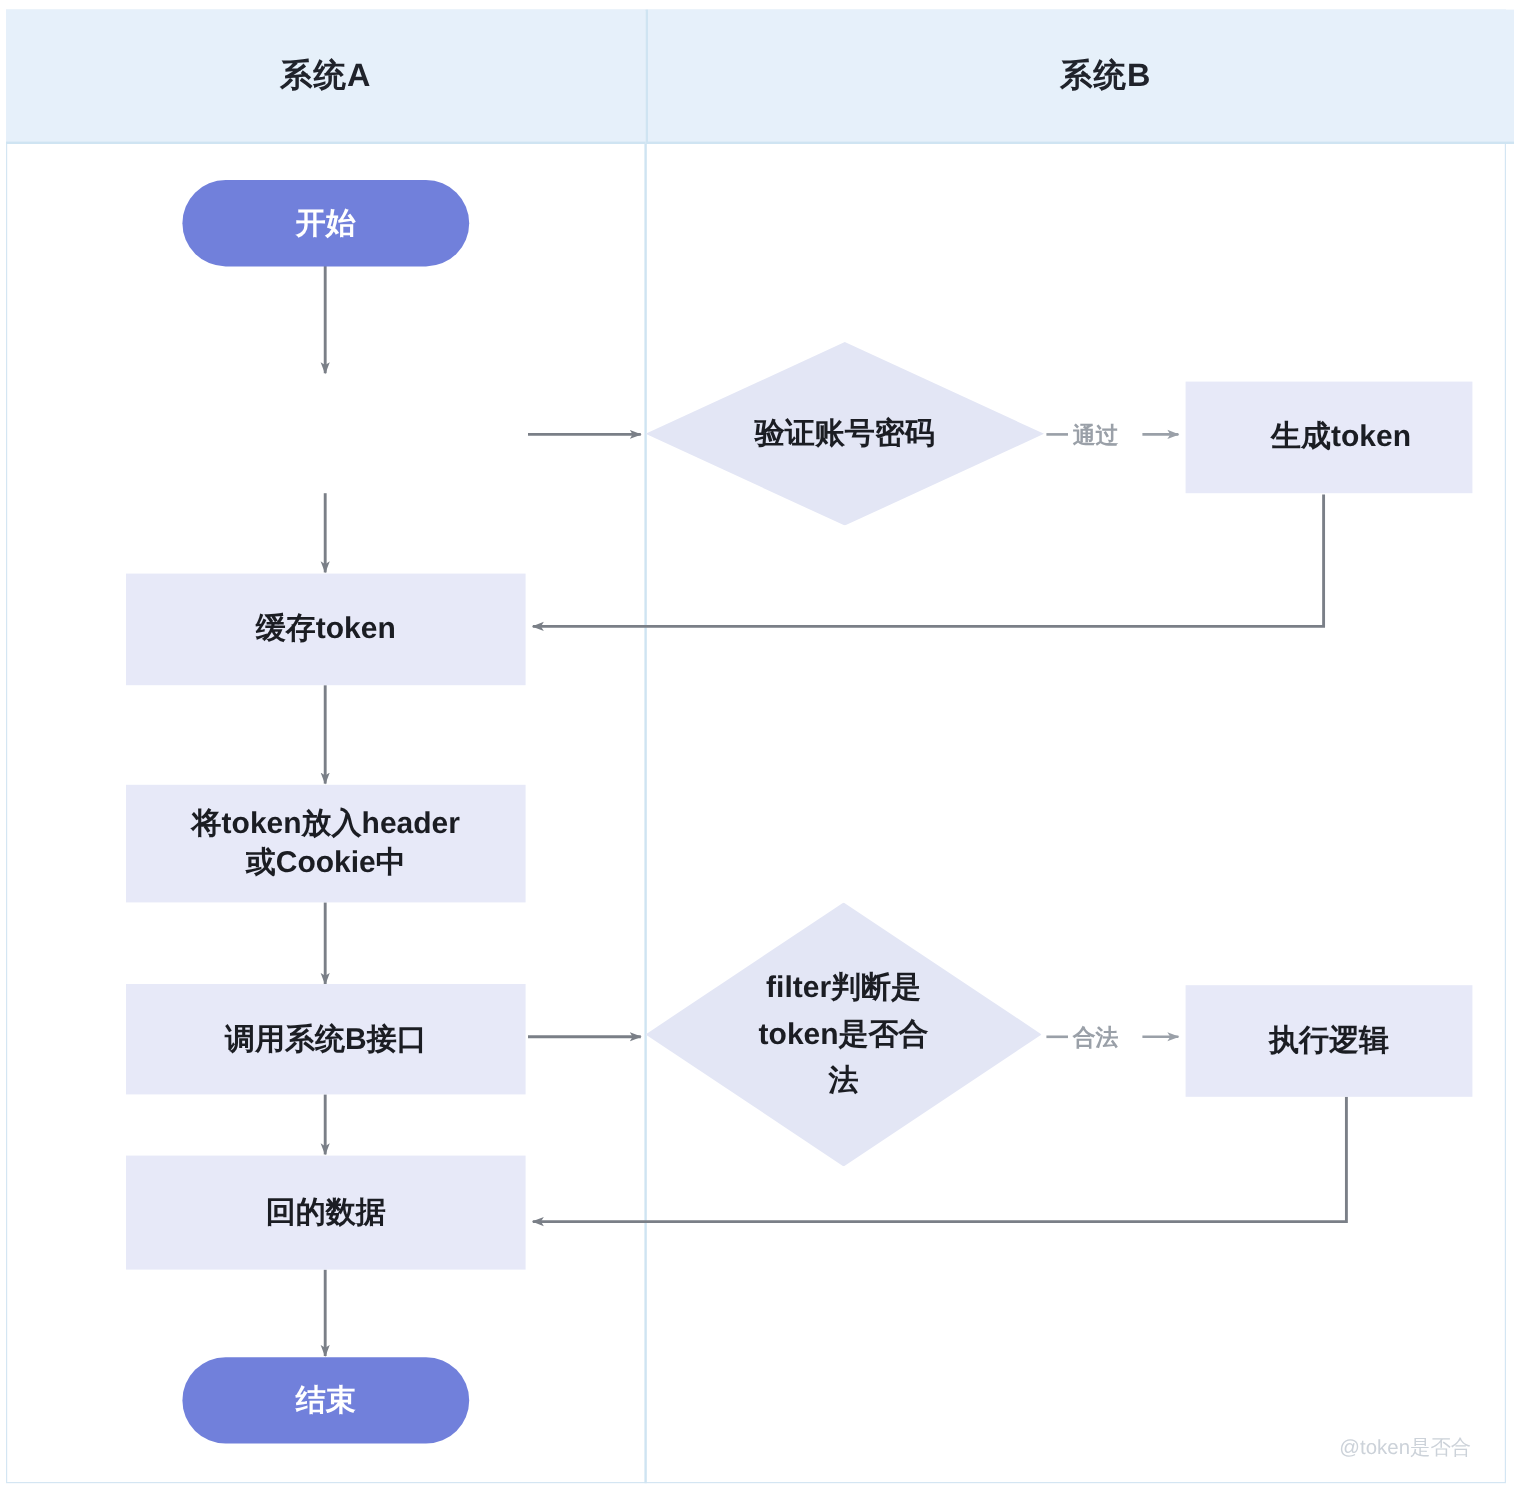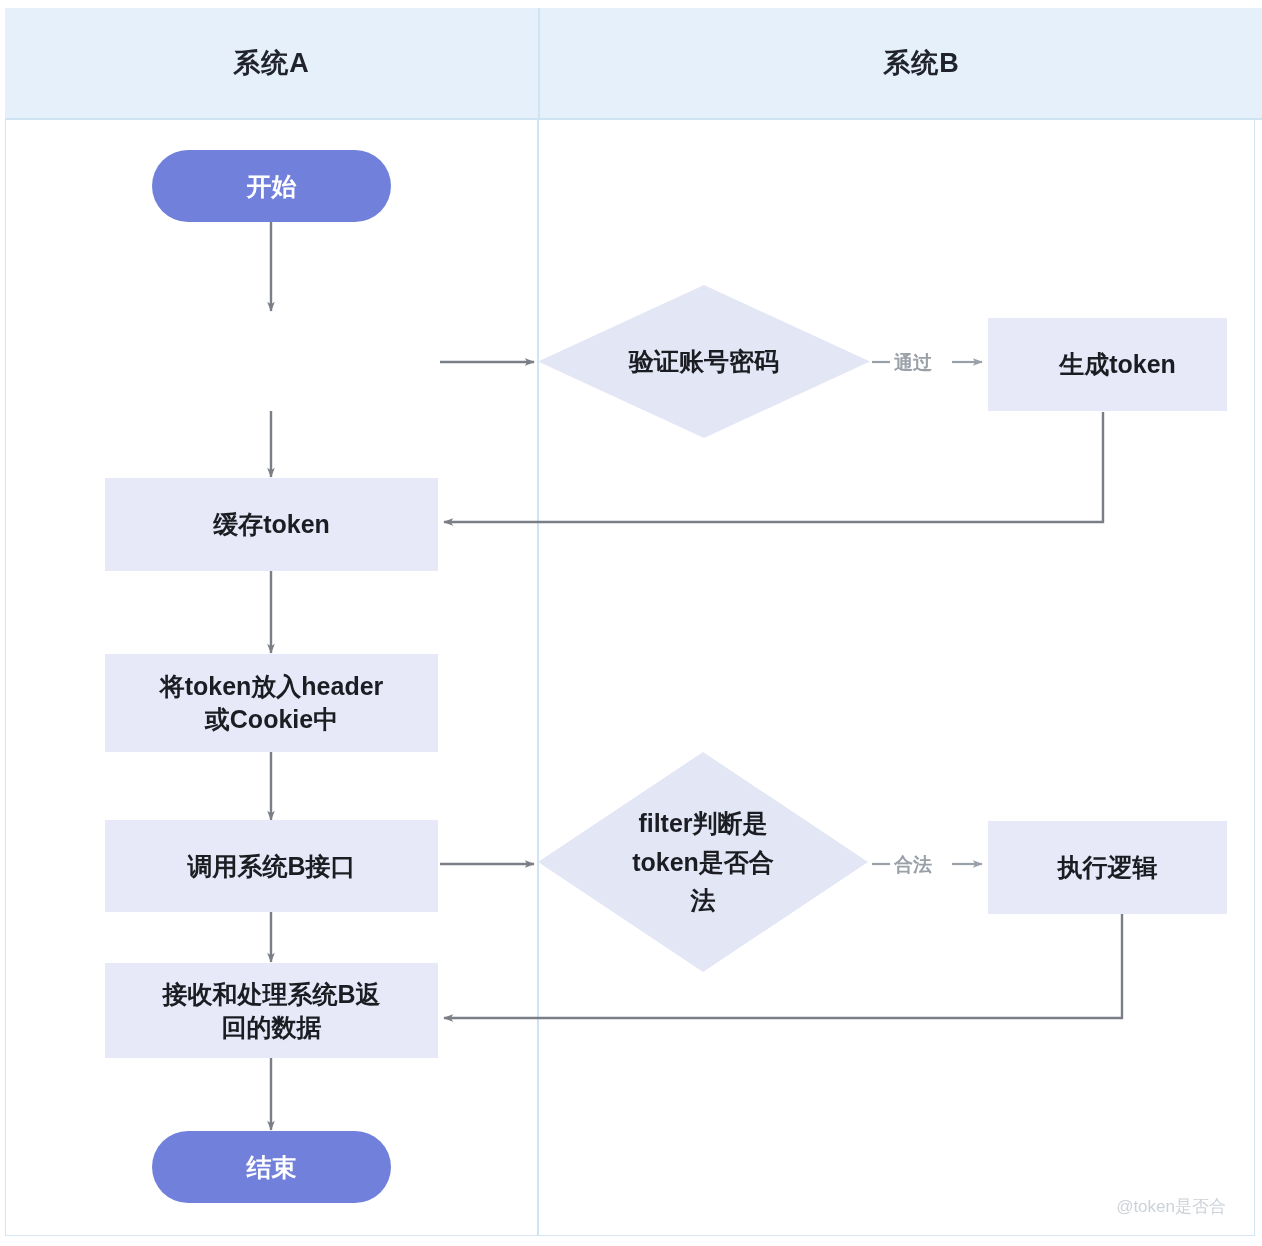--- a/index.html
+++ b/index.html
@@ -193,21 +193,20 @@
   <div class="node process" style="left:105px; top:654px; width:333px; height:98px; flex-direction:column;">
     <span>将token放入header</span>
     <span>或Cookie中</span>
   </div>
 
   <div class="node process" style="left:105px; top:820px; width:333px; height:92px;">
     <span>调用系统B接口</span>
   </div>
 
   <div class="node process" style="left:105px; top:963px; width:333px; height:95px; flex-direction:column;">
-    <span>接收和处理系统B返</span>
     <span>回的数据</span>
   </div>
 
   <div class="node terminator" style="left:152px; top:1131px; width:239px; height:72px;">
     <span>结束</span>
   </div>
 
   <div class="diamond-wrap" style="left:538px; top:285px; width:332px; height:153px;">
     <div class="diamond-shape"></div>
     <div class="diamond-label">验证账号密码</div>

